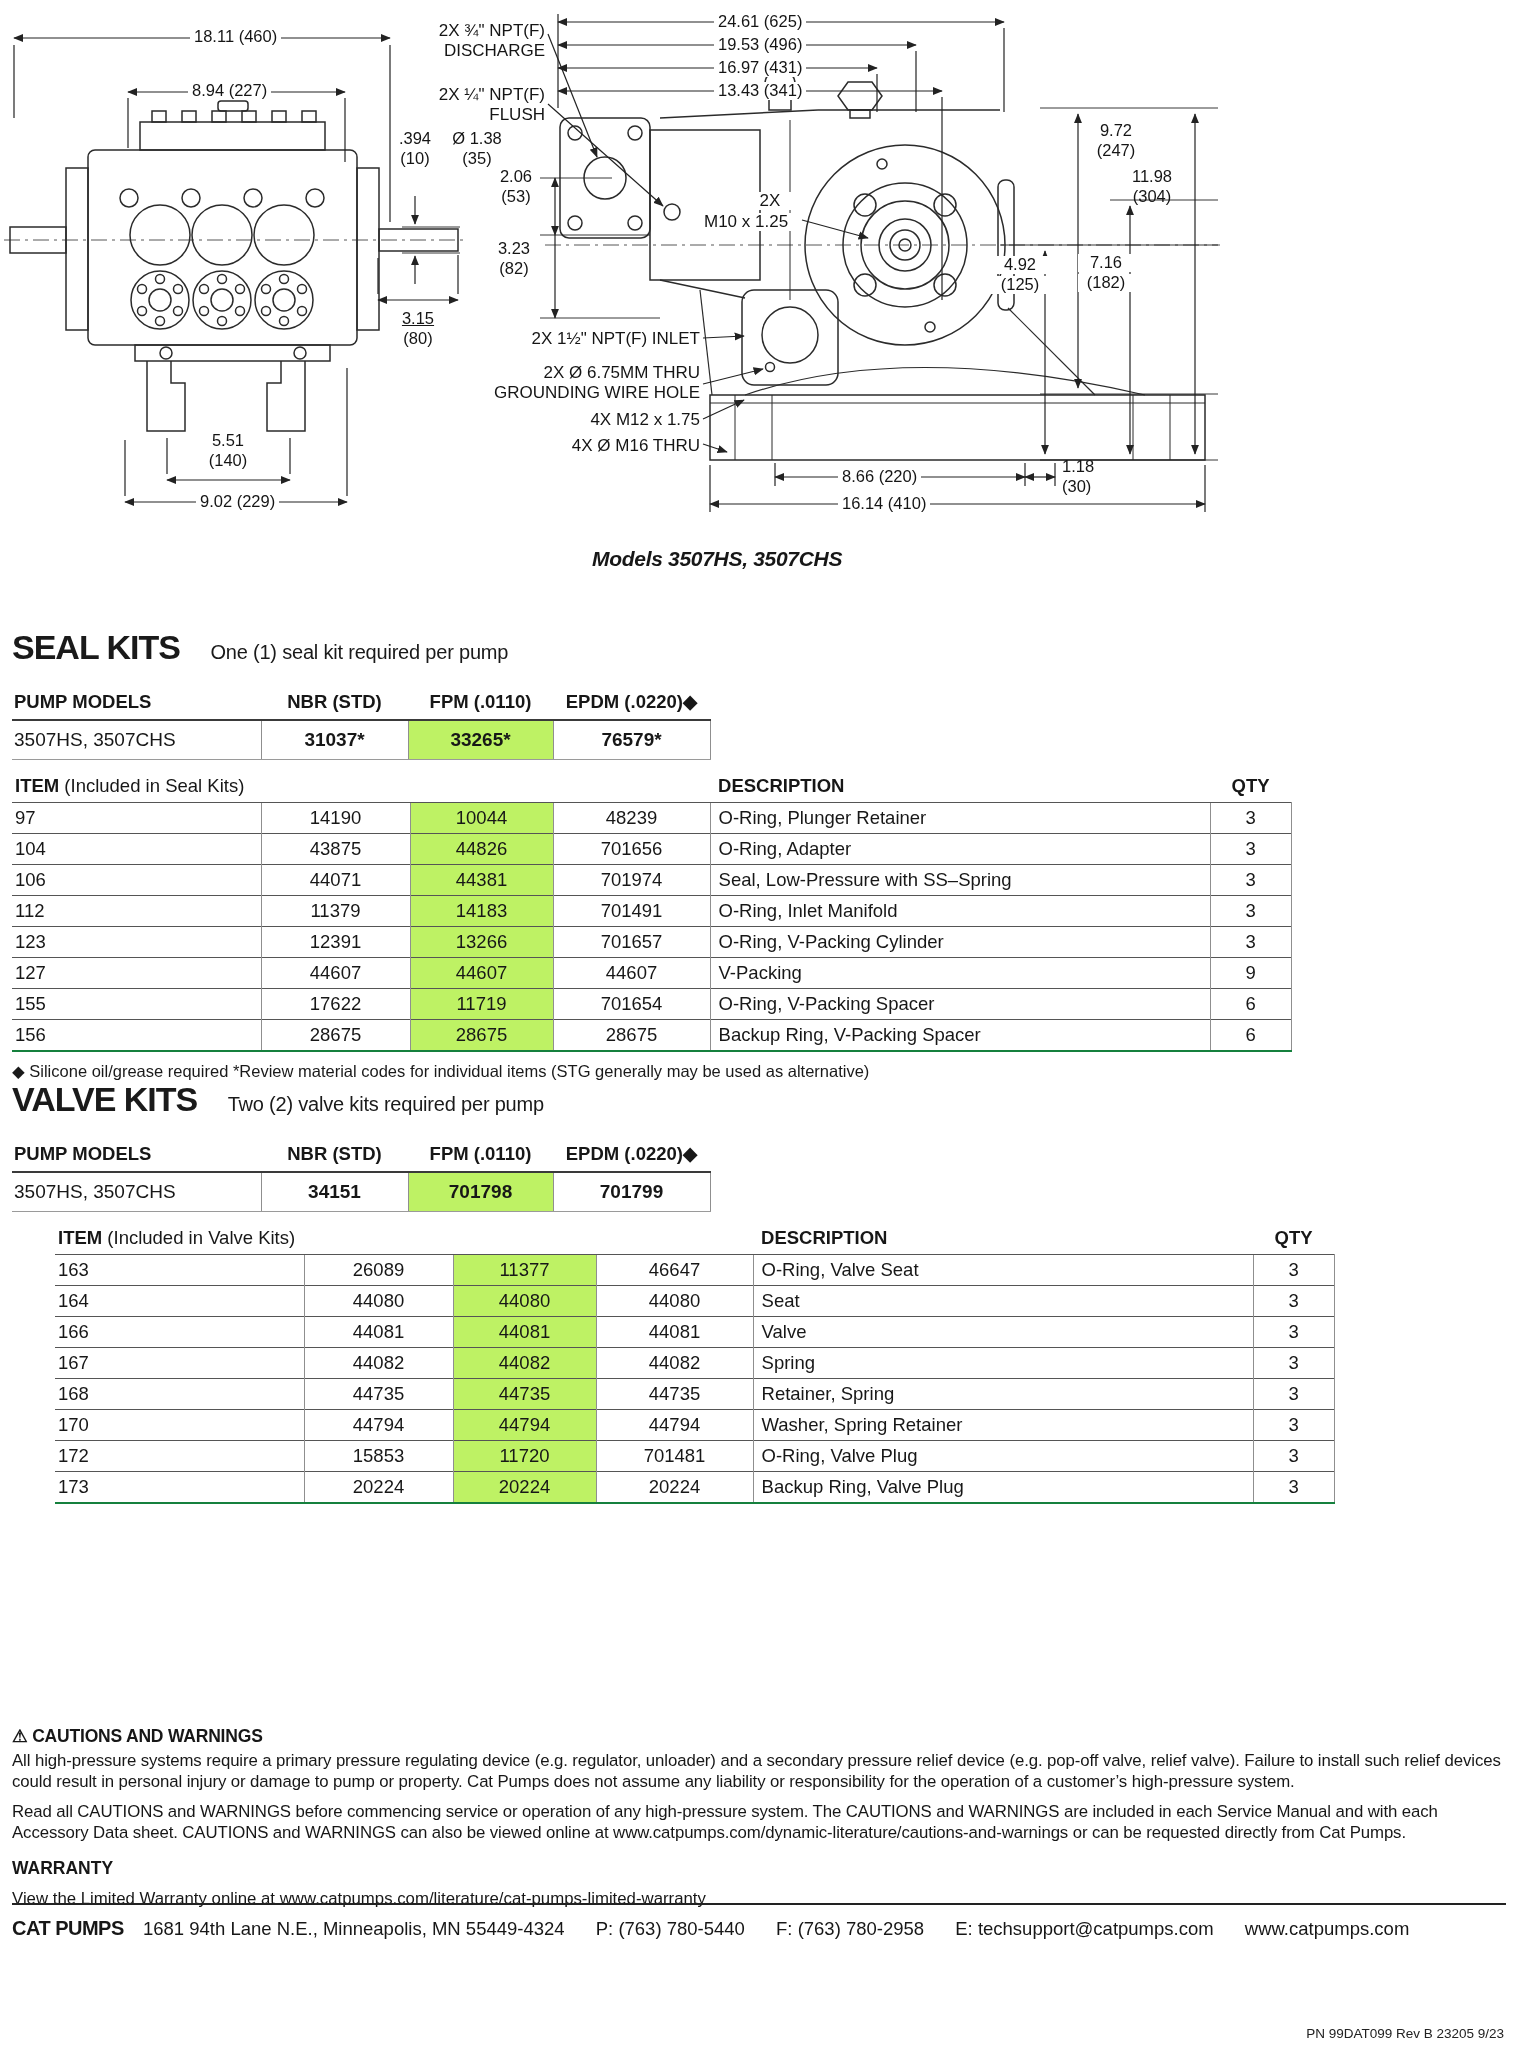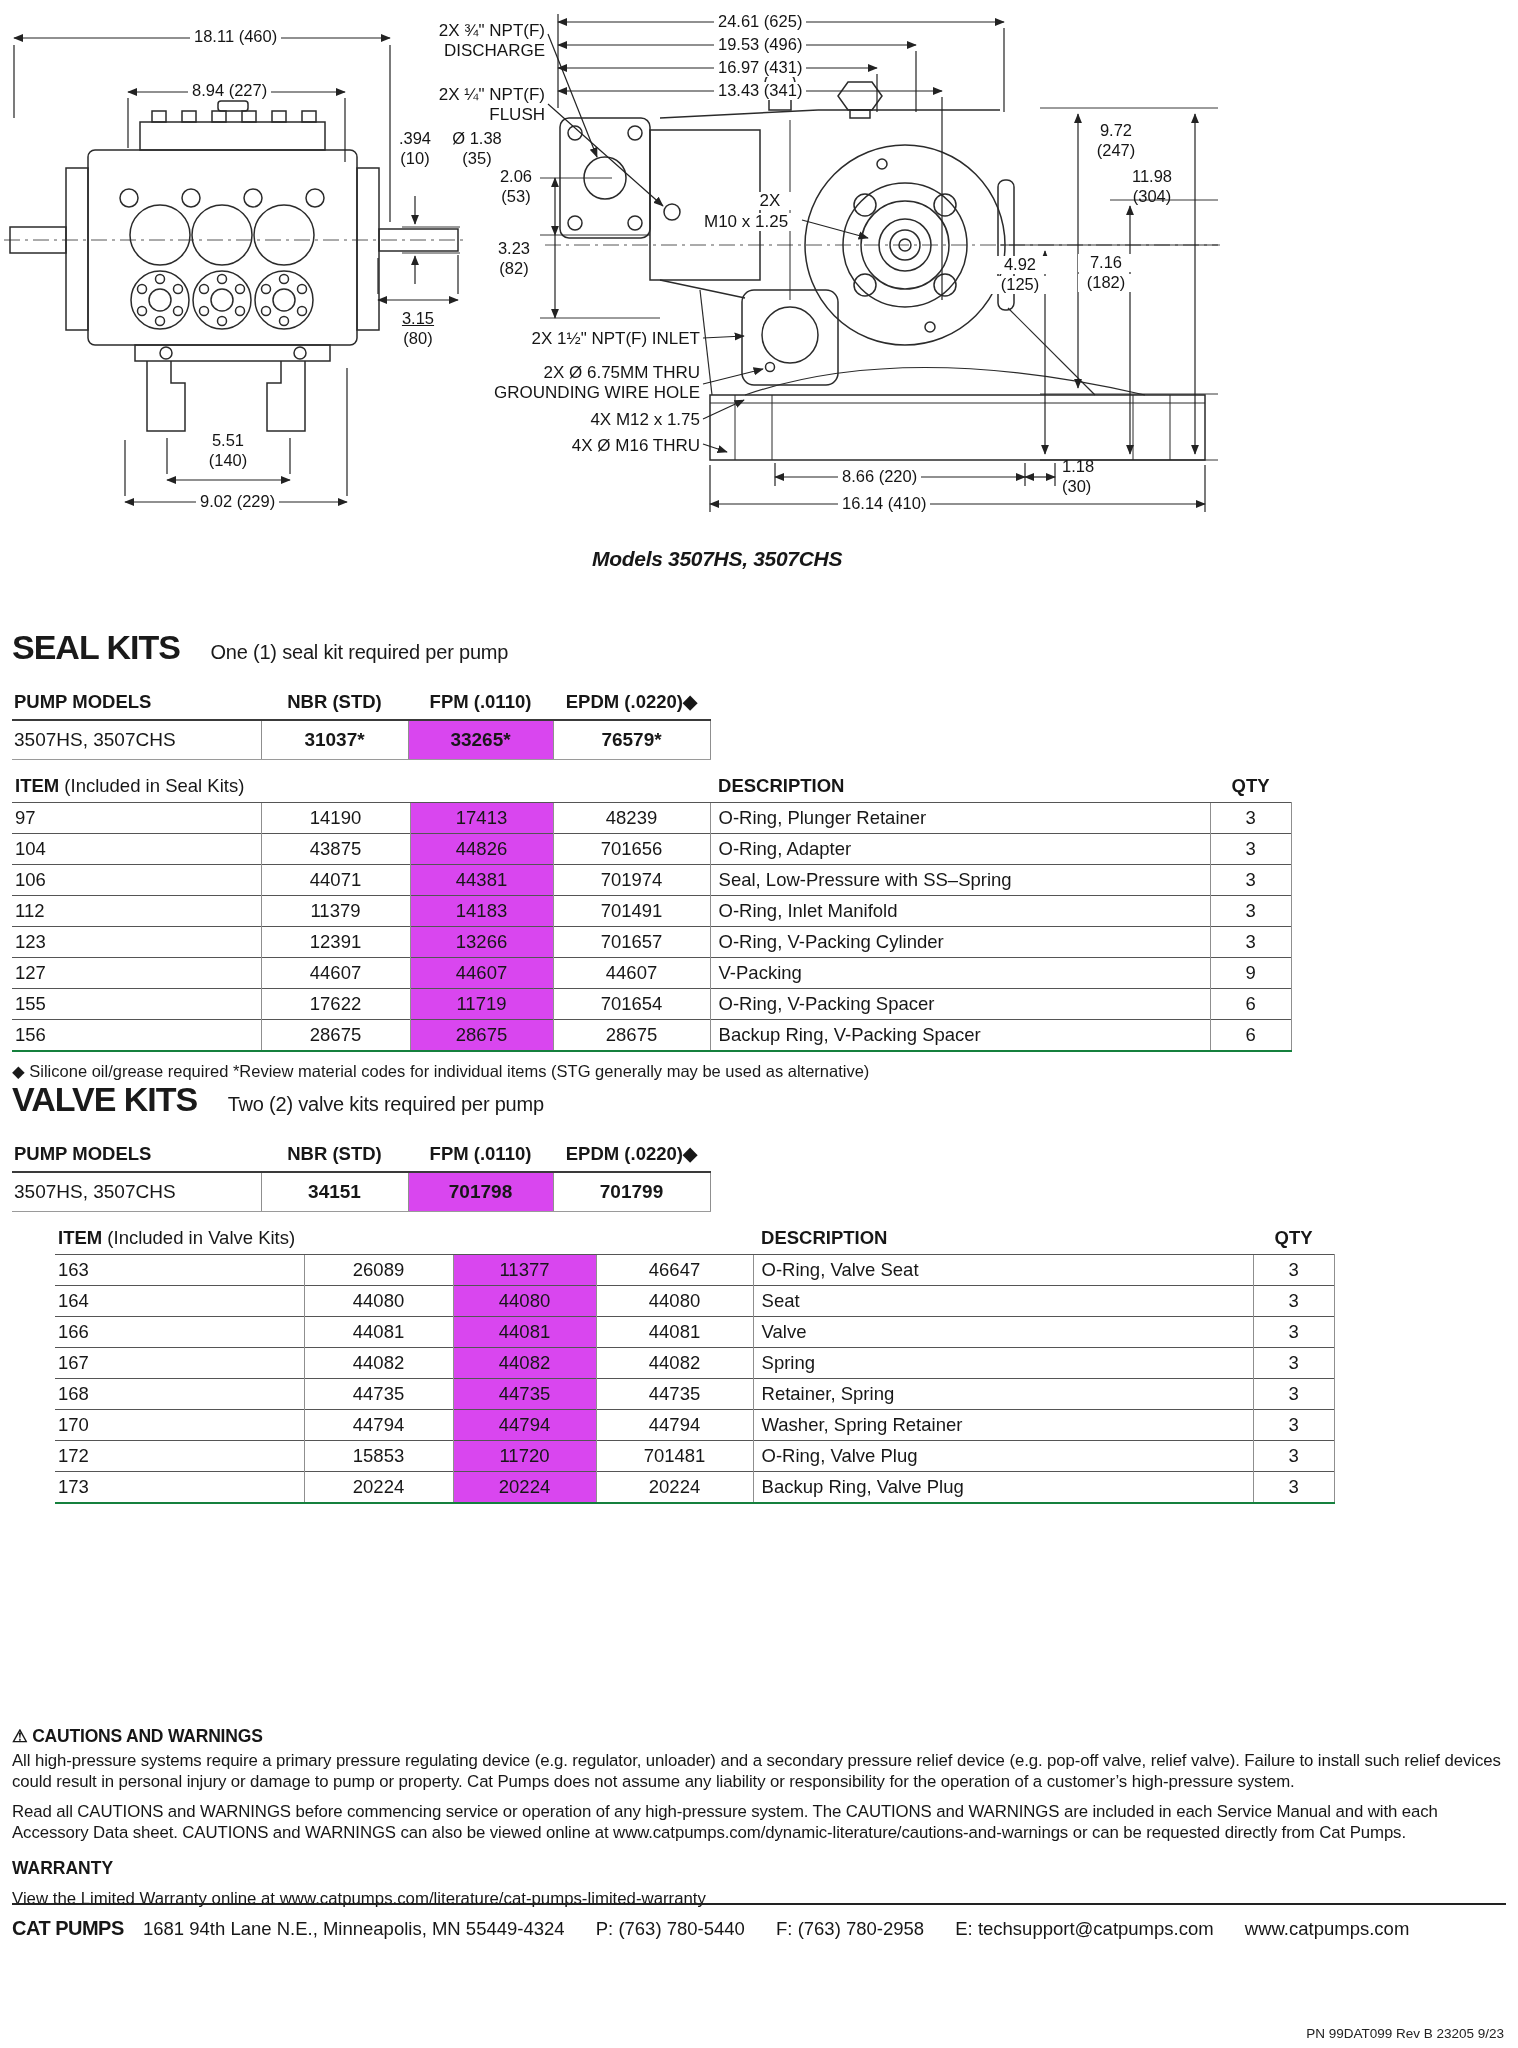--- a/index.html
+++ b/index.html
@@ -18,21 +18,21 @@
   
   .kit-title { font-size:34px; font-weight:bold; letter-spacing:-1px; color:#1a1a1a; display:inline-block; }
   .kit-sub { font-size:20px; color:#1a1a1a; display:inline-block; margin-left:26px; letter-spacing:-0.2px; }
   table { border-collapse:collapse; table-layout:fixed; }
   .models-table th { font-size:18.5px; font-weight:bold; padding:0 0 6px 0; }
   .models-table td { font-size:19px; height:36px; border-top:2px solid #3a3a3a; border-bottom:1px solid #9a9a9a; }
   .models-table .c0 { text-align:left; padding-left:2px; }
   .models-table .c0h { text-align:left; padding-left:2px; }
   .models-table td.vcell { border-left:1px solid #8f8f8f; text-align:center; font-weight:bold; }
   .models-table td.last { border-right:1px solid #8f8f8f; }
-  .gray { background:#d946ef; }
+  .gray { background:#bef264; }
   .items-table th { font-size:18.5px; padding-bottom:5px; vertical-align:bottom; }
   .items-table td { font-size:18.5px; height:30px; border-top:1.5px solid #555; text-align:center; padding:0; }
   .items-table tr.lastrow td { border-bottom:2px solid #15803d; }
   .items-table td.vl { border-left:1px solid #8f8f8f; }
   .items-table td.vr { border-right:1px solid #8f8f8f; }
   .items-table .c0 { text-align:left; padding-left:3px; }
   .items-table .desc { text-align:left; padding-left:8px; }
   .hnote { font-weight:normal; }
   .foot-note { font-size:16.5px; color:#1a1a1a; }
   
@@ -329,21 +329,21 @@
       </colgroup>
     <tbody>
         <tr>
       <th class="c0" colspan="4" style="text-align:left;"><span style="font-weight:bold;">ITEM</span> <span class="hnote">(Included in Seal Kits)</span></th>
       <th class="desc" style="text-align:left; padding-left:8px;">DESCRIPTION</th>
       <th>QTY</th>
     </tr>
     <tr>
           <td class="c0">97</td>
           <td class="vl">14190</td>
-          <td class="vl gray">17413</td>
+          <td class="vl gray">10044</td>
           <td class="vl">48239</td>
           <td class="vl desc">O-Ring, Plunger Retainer</td>
           <td class="vl vr">3</td>
         </tr>
     <tr>
           <td class="c0">104</td>
           <td class="vl">43875</td>
           <td class="vl gray">44826</td>
           <td class="vl">701656</td>
           <td class="vl desc">O-Ring, Adapter</td>

